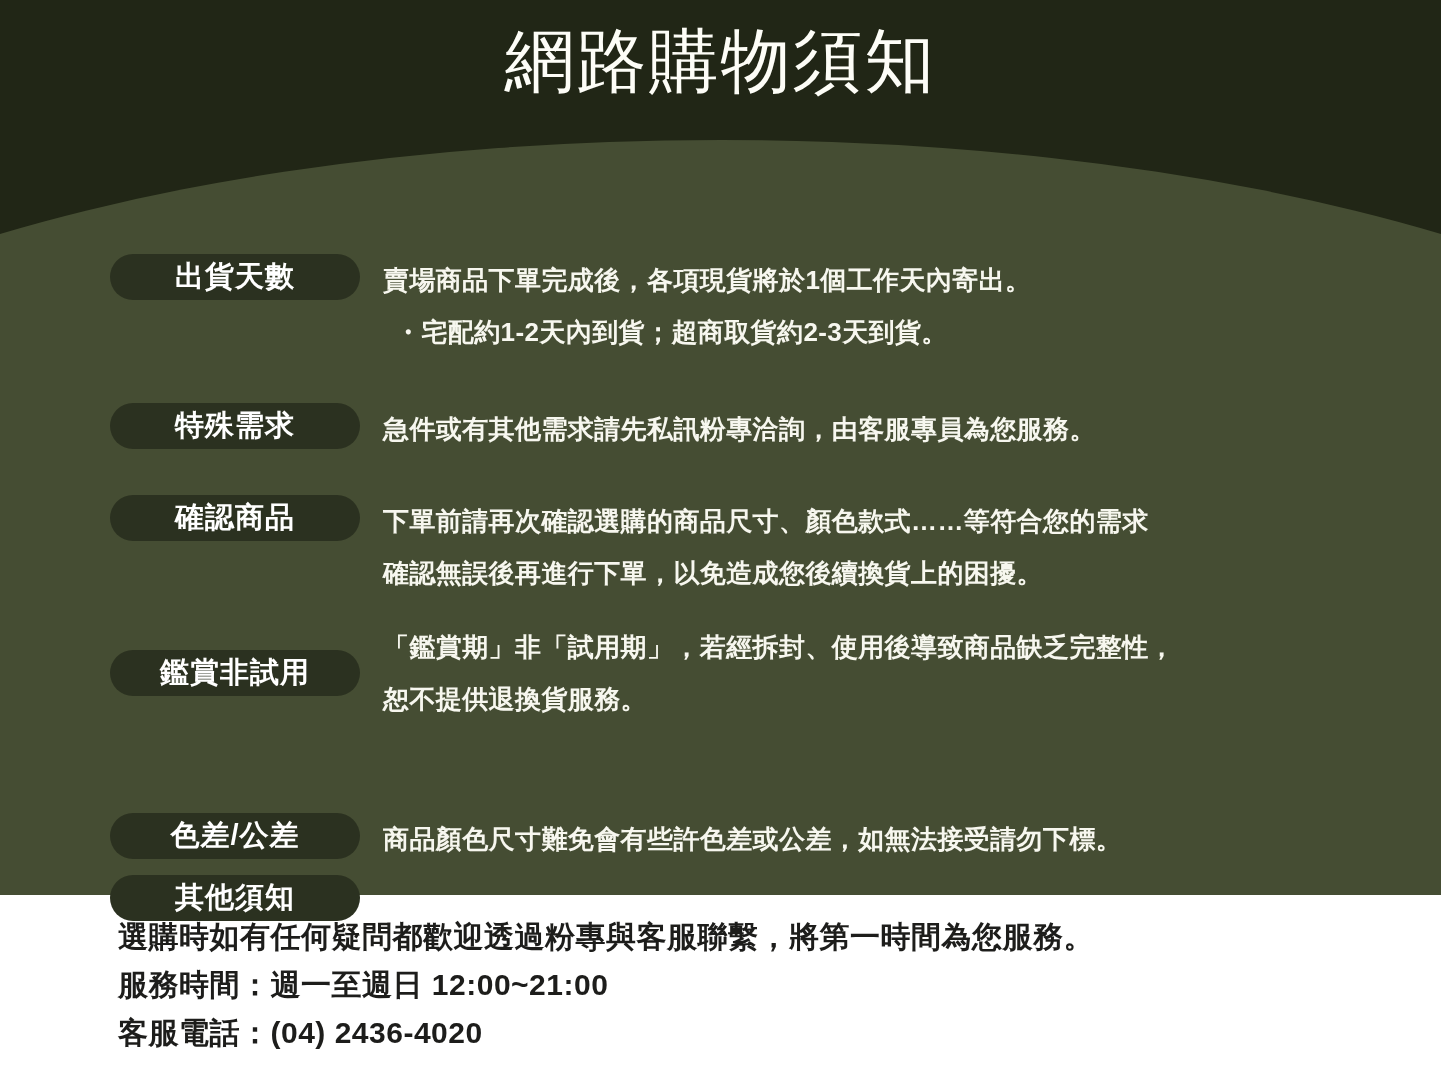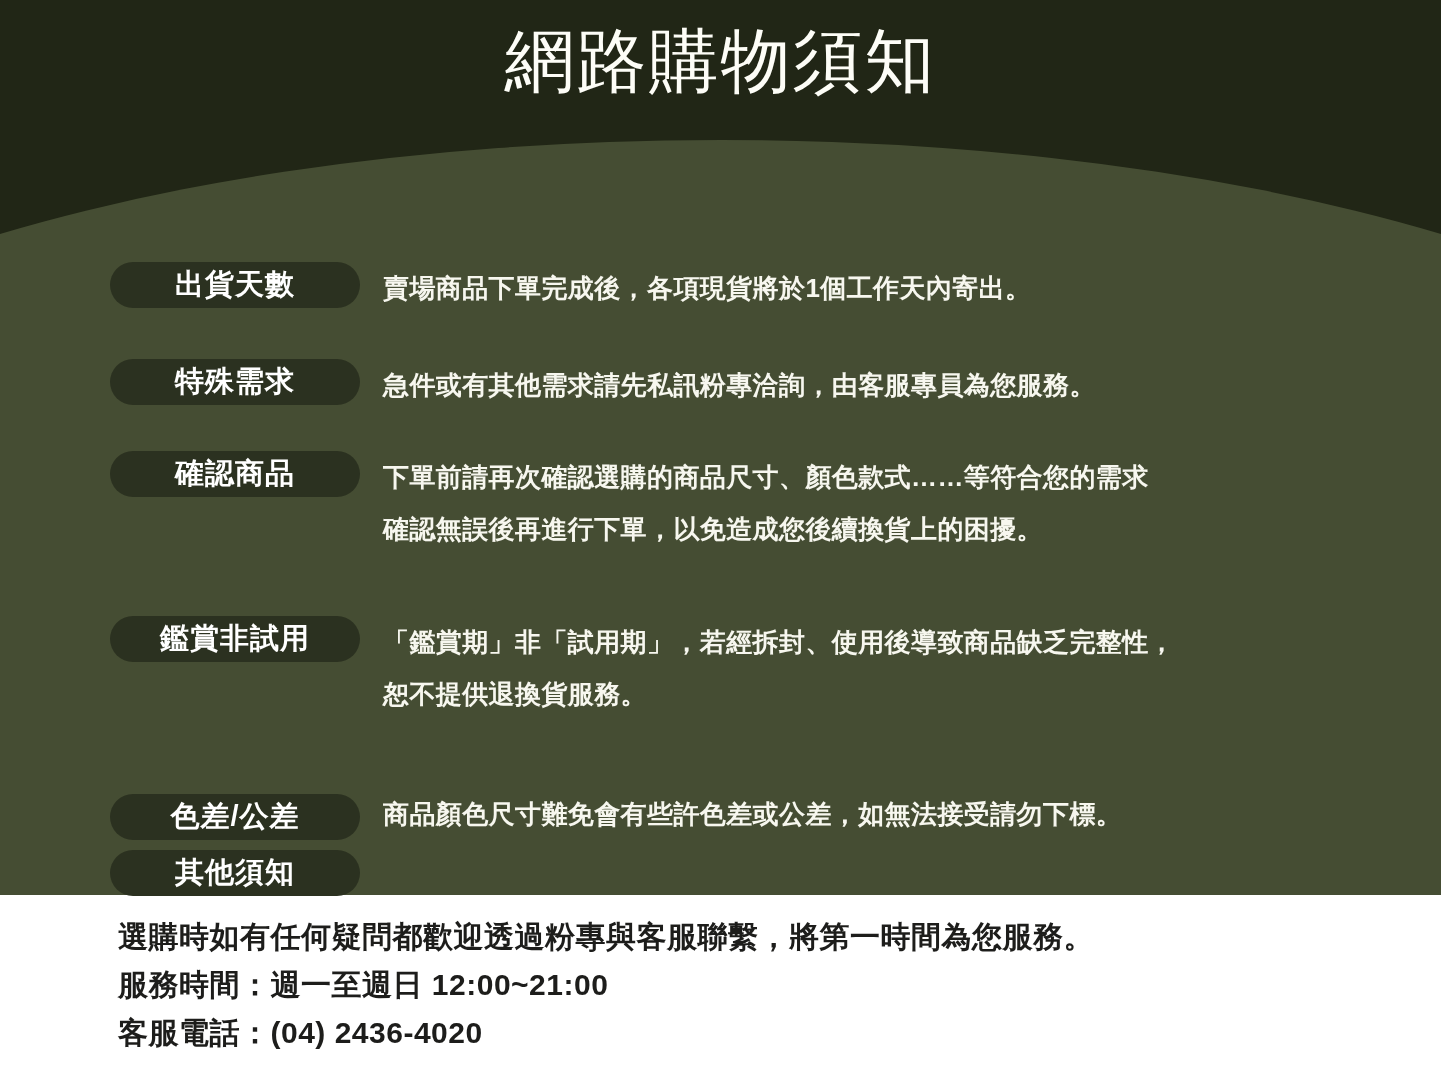--- a/index.html
+++ b/index.html
@@ -97,25 +97,25 @@
     font-size: 26px;
     font-weight: bold;
     line-height: 52px;
     letter-spacing: 0.4px;
     white-space: nowrap;
   }
   .row-line.indent {
     padding-left: 12px;
   }
   
-  .r0 { margin-top: 16px; justify-content: space-between; }
+  .r0 { margin-top: 8px; justify-content: space-between; }
   .r1 { margin-top: 45px; }
   .r2 { margin-top: 40px; }
-  .r3 { margin-top: 61px; }
-  .r4 { margin-top: 68px; align-items: flex-end; }
+  .r3 { margin-top: 22px; align-items: center; }
+  .r4 { margin-top: 88px; }
   .r5 { margin-top: 10px; flex-direction: column; }
 
   
   .footer {
     position: absolute;
     left: 0;
     top: 895px;
     width: 1441px;
     height: 185px;
     background: #ffffff;
@@ -143,20 +143,21 @@
   <div class="title">網路購物須知</div>
 
   <div class="rows">
 
     <div class="row r0">
       <div class="pill-wrap">
         <div class="pill">出貨天數</div>
       </div>
       <div class="row-body">
         <div class="row-line">賣場商品下單完成後，各項現貨將於1個工作天內寄出。</div>
+        <div class="row-line indent">・宅配約1-2天內到貨；超商取貨約2-3天到貨。</div>
       </div>
     </div>
 
     <div class="row r1">
       <div class="pill-wrap">
         <div class="pill">特殊需求</div>
       </div>
       <div class="row-body">
         <div class="row-line">急件或有其他需求請先私訊粉專洽詢，由客服專員為您服務。</div>
       </div>

